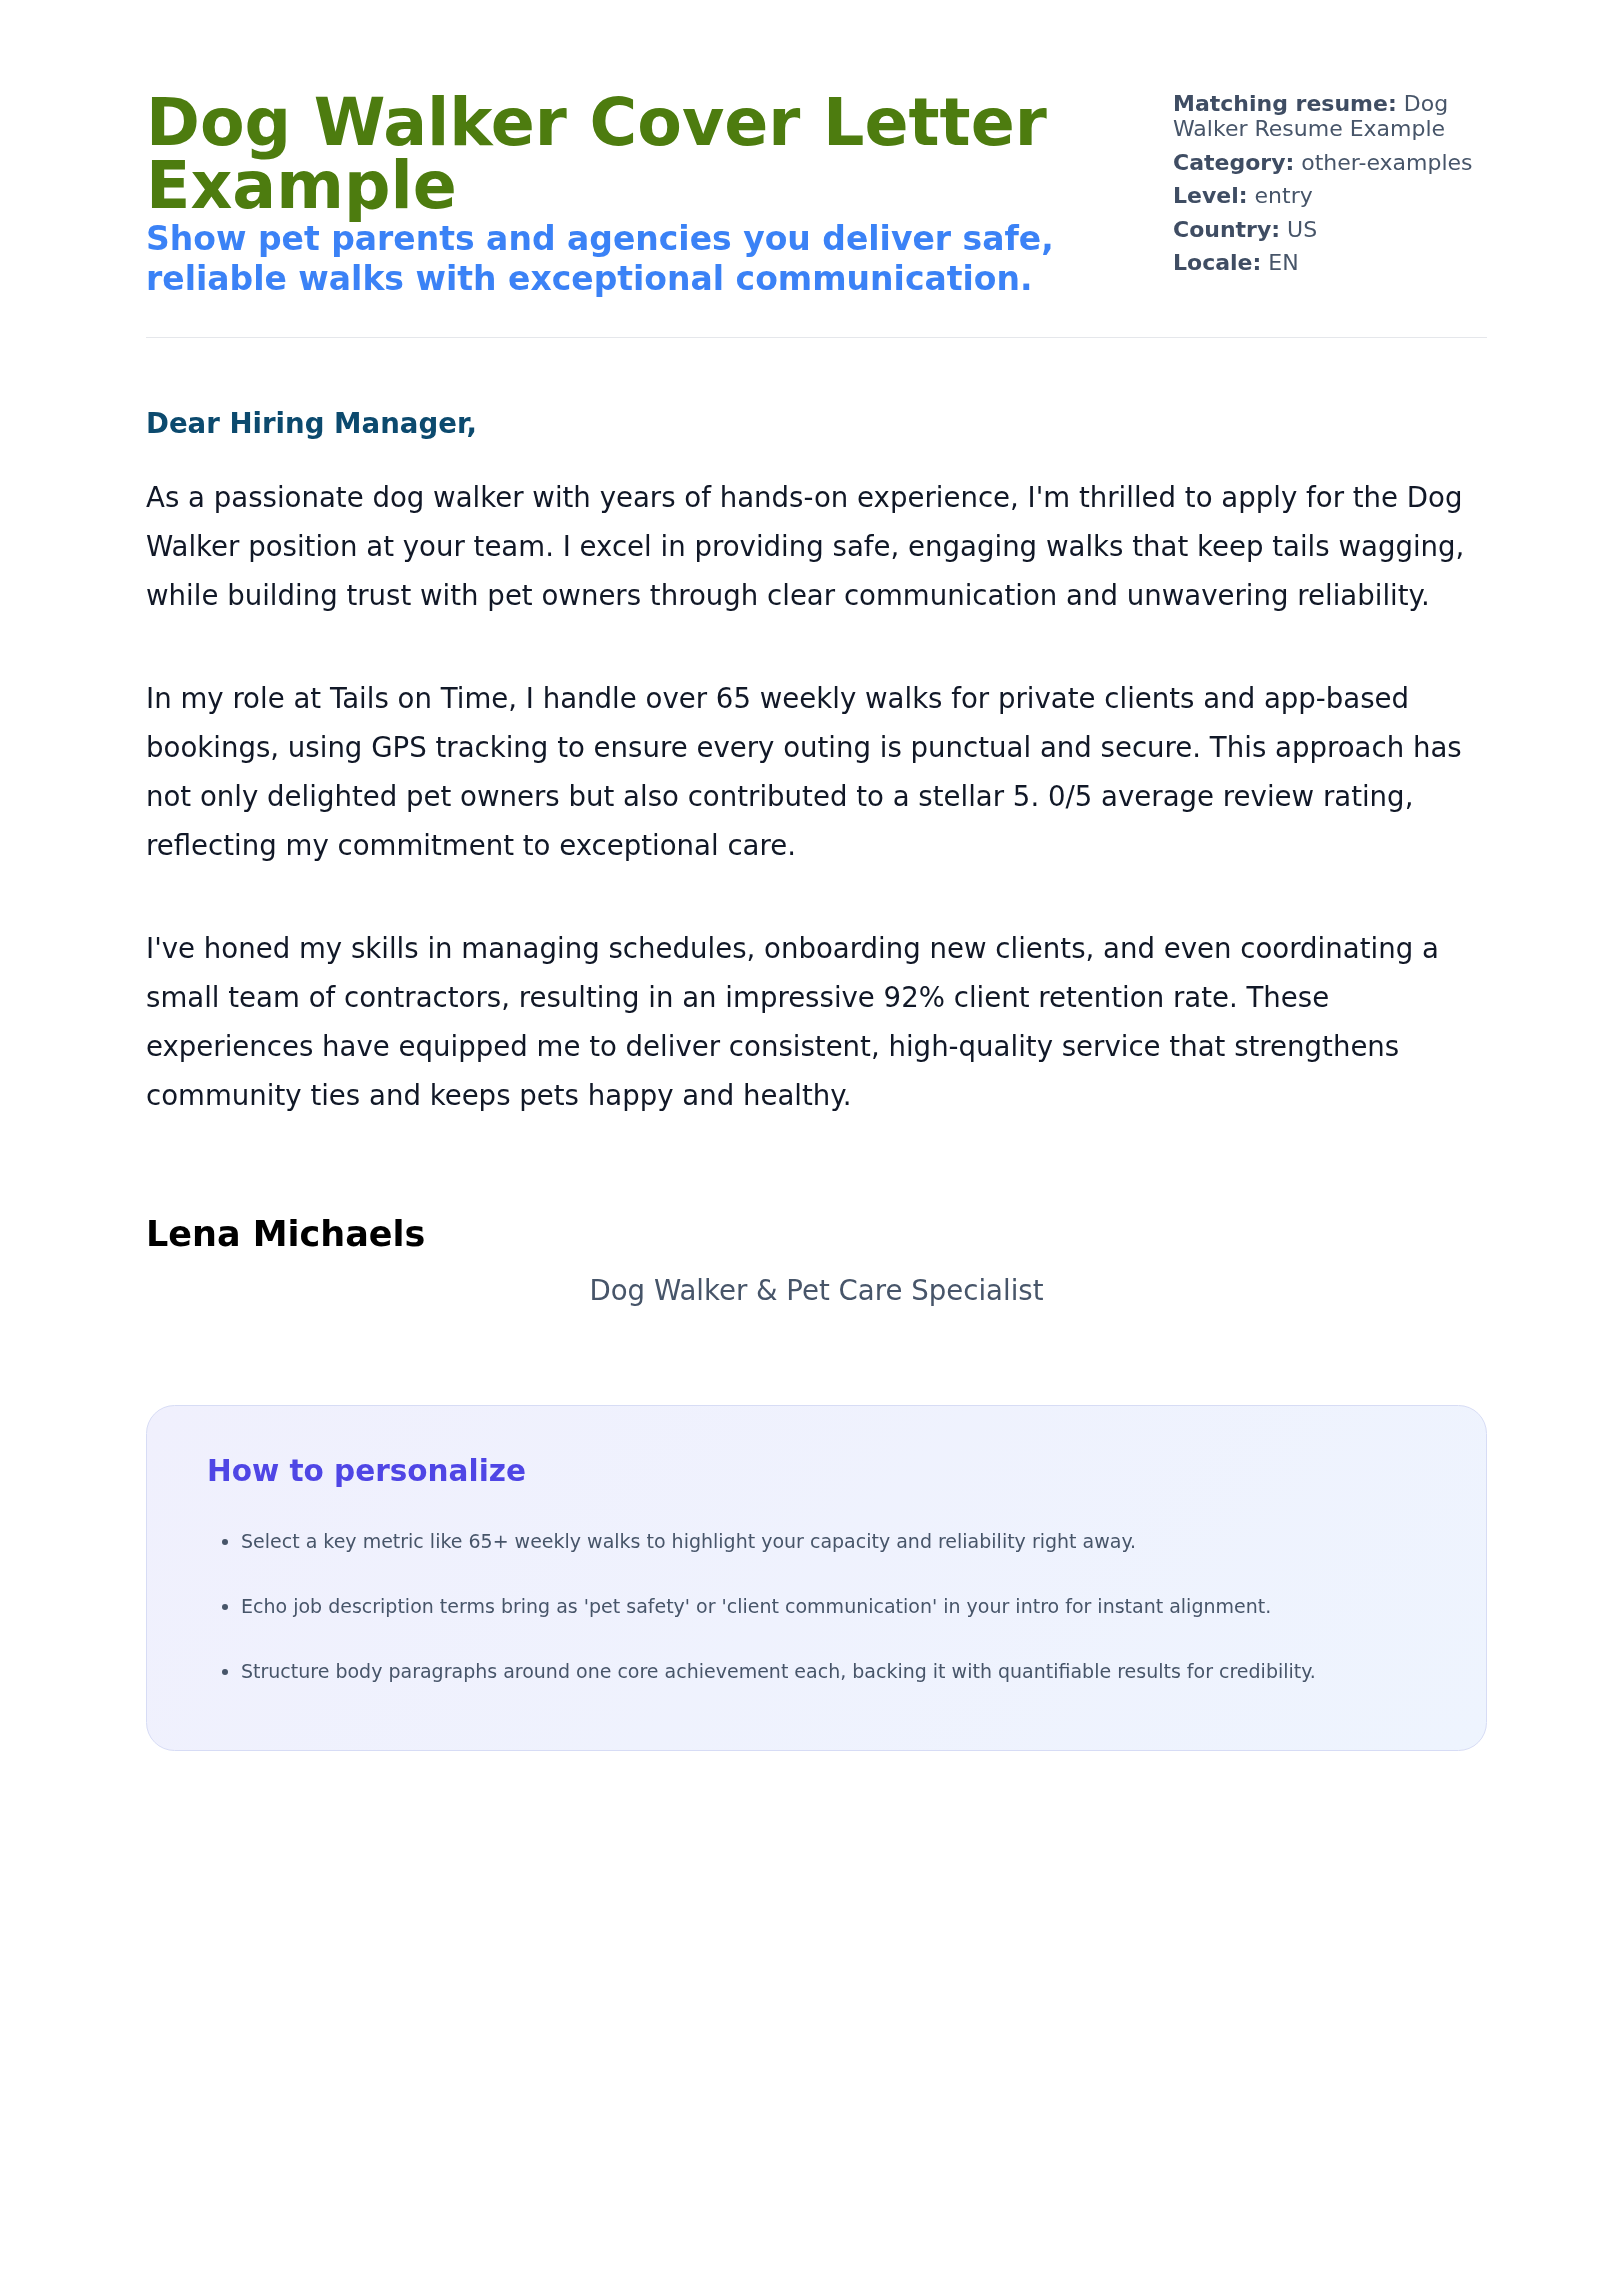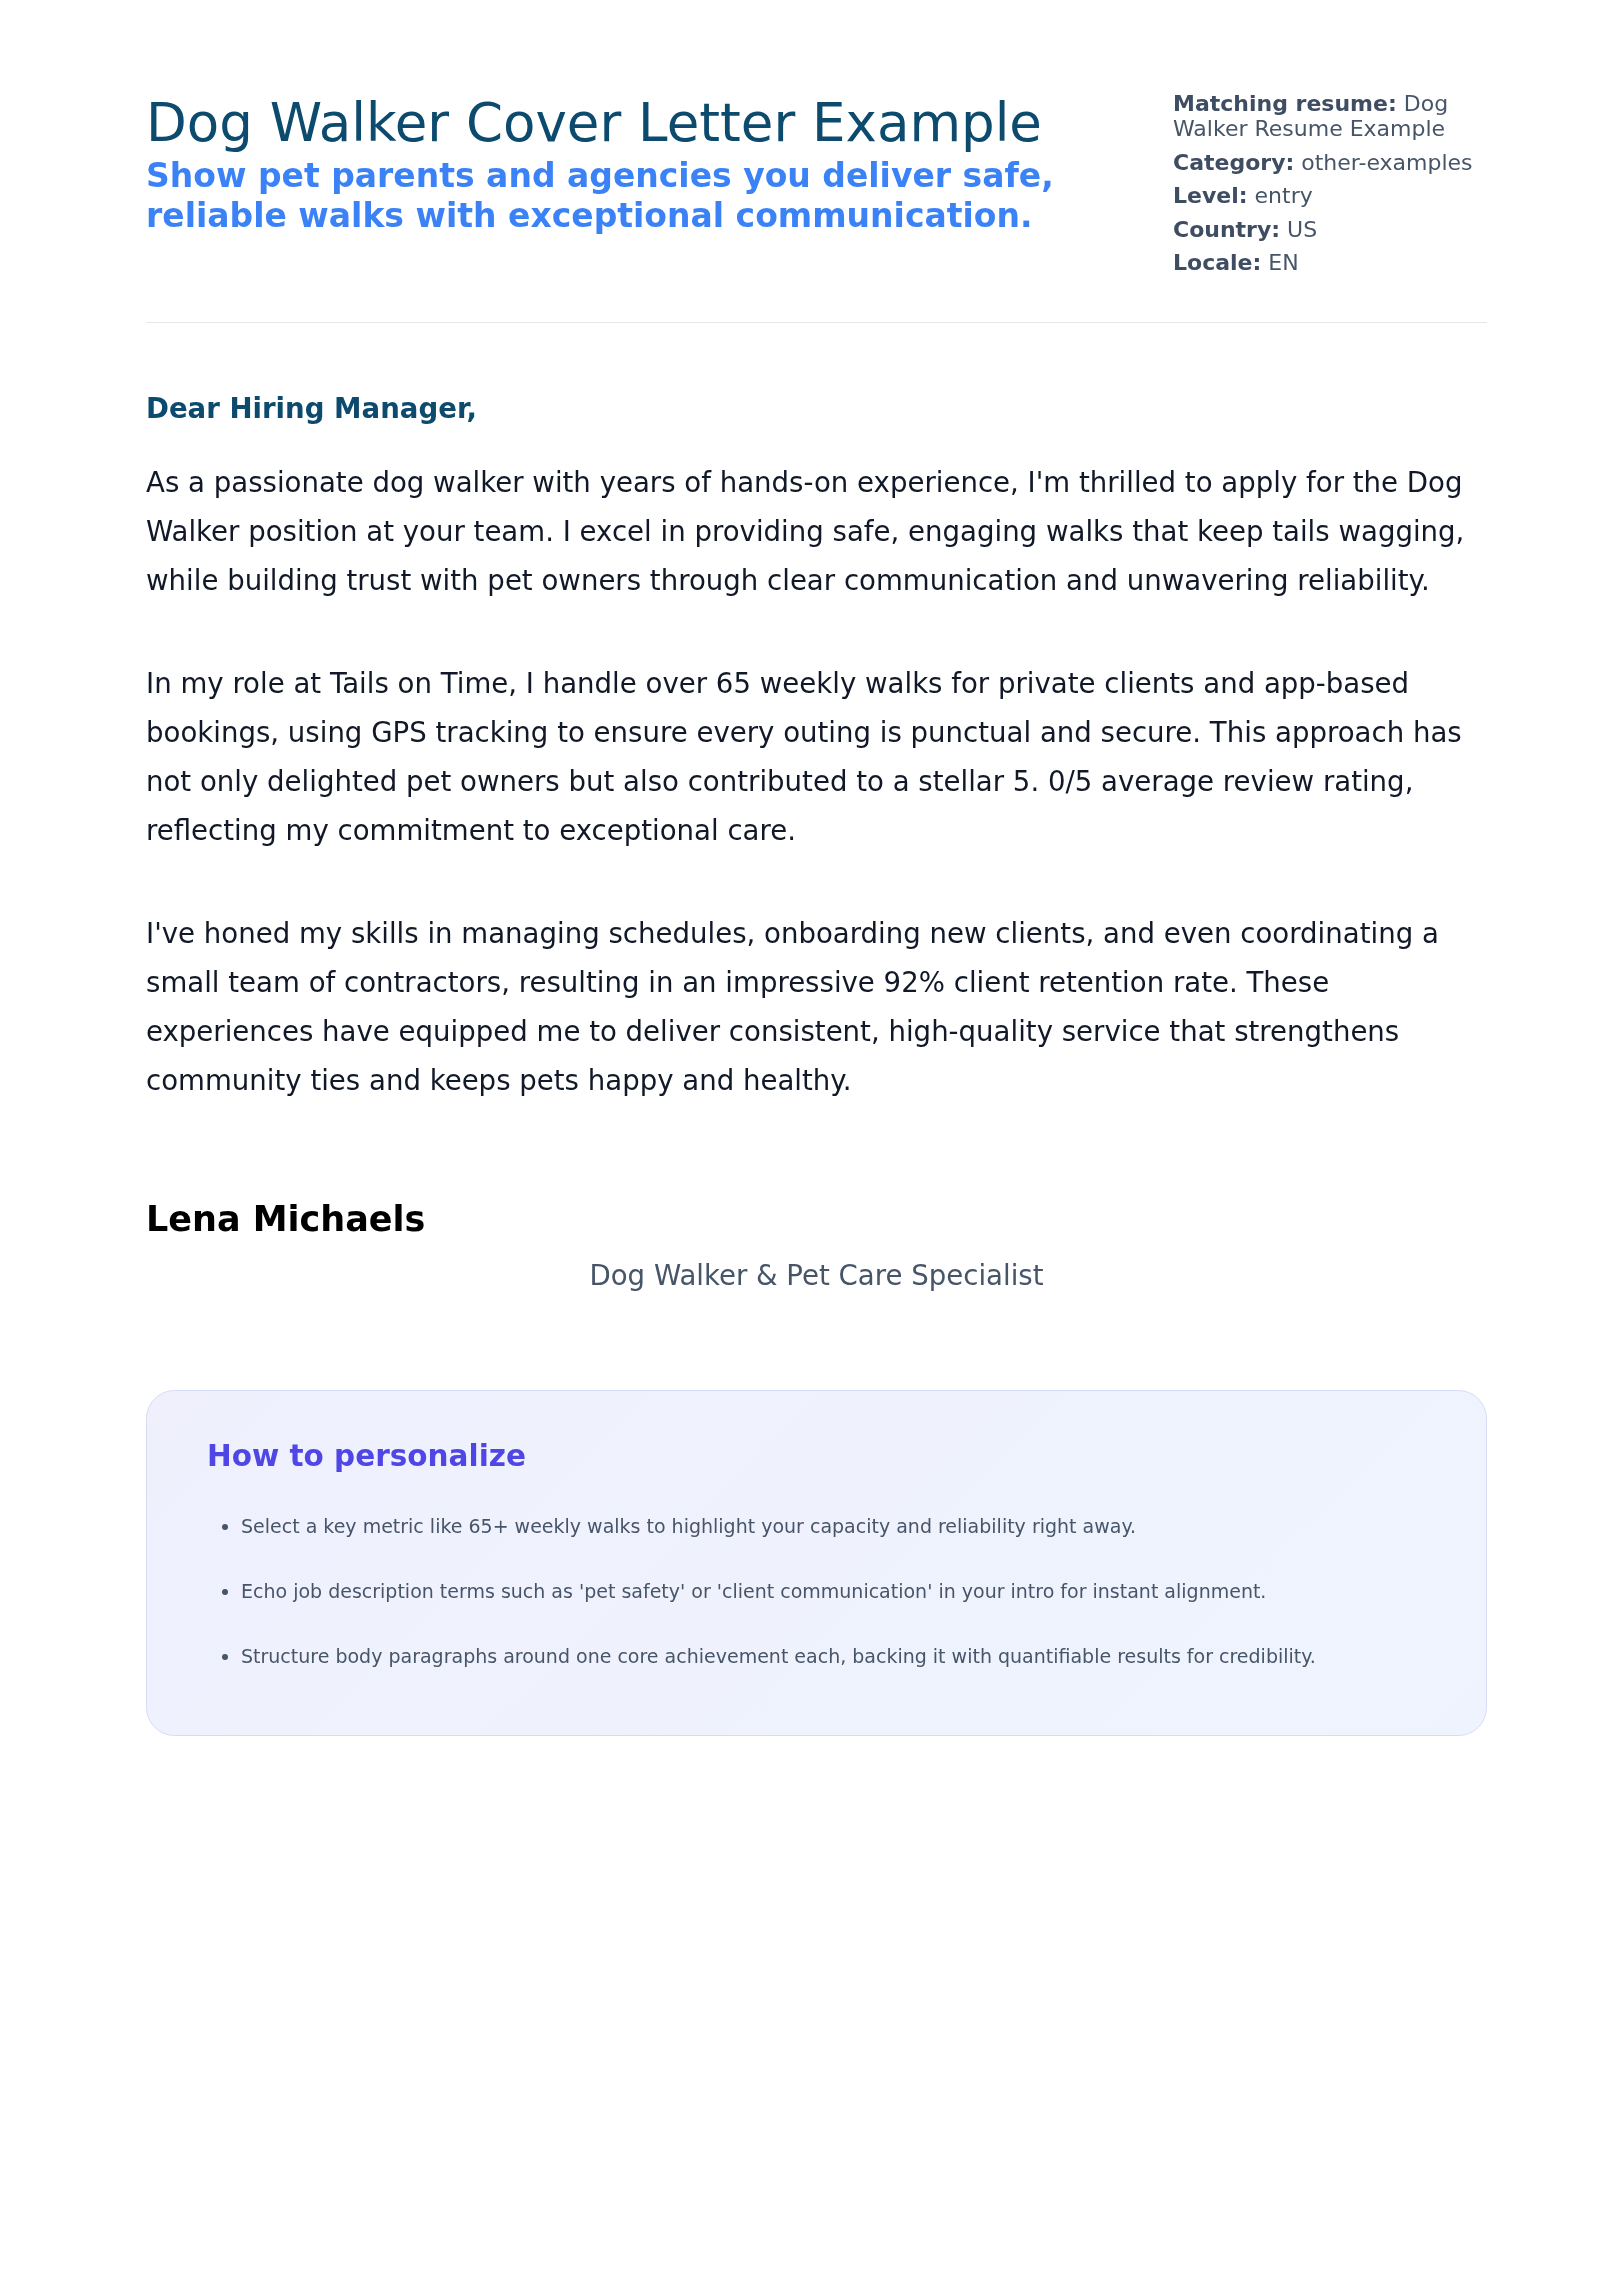--- a/index.html
+++ b/index.html
@@ -1,20 +1,20 @@
 <!DOCTYPE html>
 <html style="font-size:15px"><head>
 <meta charset="utf-8">
 <style>
   html, body { margin: 0; padding: 0; background: #ffffff; }
   body { width: 1617px; height: 2283px; position: relative; font-family: "DejaVu Sans", sans-serif; color: #111827; }
   .page { position: absolute; left: 146px; top: 0; width: 1341px; }
   .header { display: flex; justify-content: space-between; padding-top: 91px; }
   .title-block { width: 980px; }
-  .title { color: #0c4a6e; font-weight: normal; font-size: 53px; line-height: 63px; margin: 0; }
+  .title { color: #4d7c0f; font-weight: bold; font-size: 65px; line-height: 63px; margin: 0; }
   .subtitle { color: #3b82f6; font-weight: bold; font-size: 33px; line-height: 40px; margin: 1.9px 0 0 0; }
   .meta { width: 314px; font-size: 22px; line-height: 25px; color: #475569; padding-top: 0px; }
   .meta-row { margin-bottom: 8.6px; }
   .meta-row b { color: #3f4d63; }
   .divider { border: none; border-top: 1.9px solid #e5e7eb; margin: 38px 0 0 0; }
   .salutation { color: #0c4a6e; font-weight: bold; font-size: 27.6px; margin: 67px 0 0 0; line-height: 38px; }
   .para { font-size: 27.6px; line-height: 49px; color: #111827; margin: 30px 0 0 0; }
   .para + .para { margin-top: 54px; }
   .signoff { margin-top: 95px; }
   .sign-name { font-weight: bold; font-size: 35px; color: #000000; line-height: 38px; }
@@ -54,18 +54,18 @@
     <div class="signoff">
       <div class="sign-name">Lena Michaels</div>
       <div class="sign-title">Dog Walker &amp; Pet Care Specialist</div>
     </div>
   </div>
 
   <div class="tips">
     <h2 class="tips-title">How to personalize</h2>
     <ul>
       <li>Select a key metric like 65+ weekly walks to highlight your capacity and reliability right away.</li>
-      <li>Echo job description terms such as 'pet safety' or 'client communication' in your intro for instant alignment.</li>
+      <li>Echo job description terms bring as 'pet safety' or 'client communication' in your intro for instant alignment.</li>
       <li>Structure body paragraphs around one core achievement each, backing it with quantifiable results for credibility.</li>
     </ul>
   </div>
 </div>
 
 
 </body></html>

